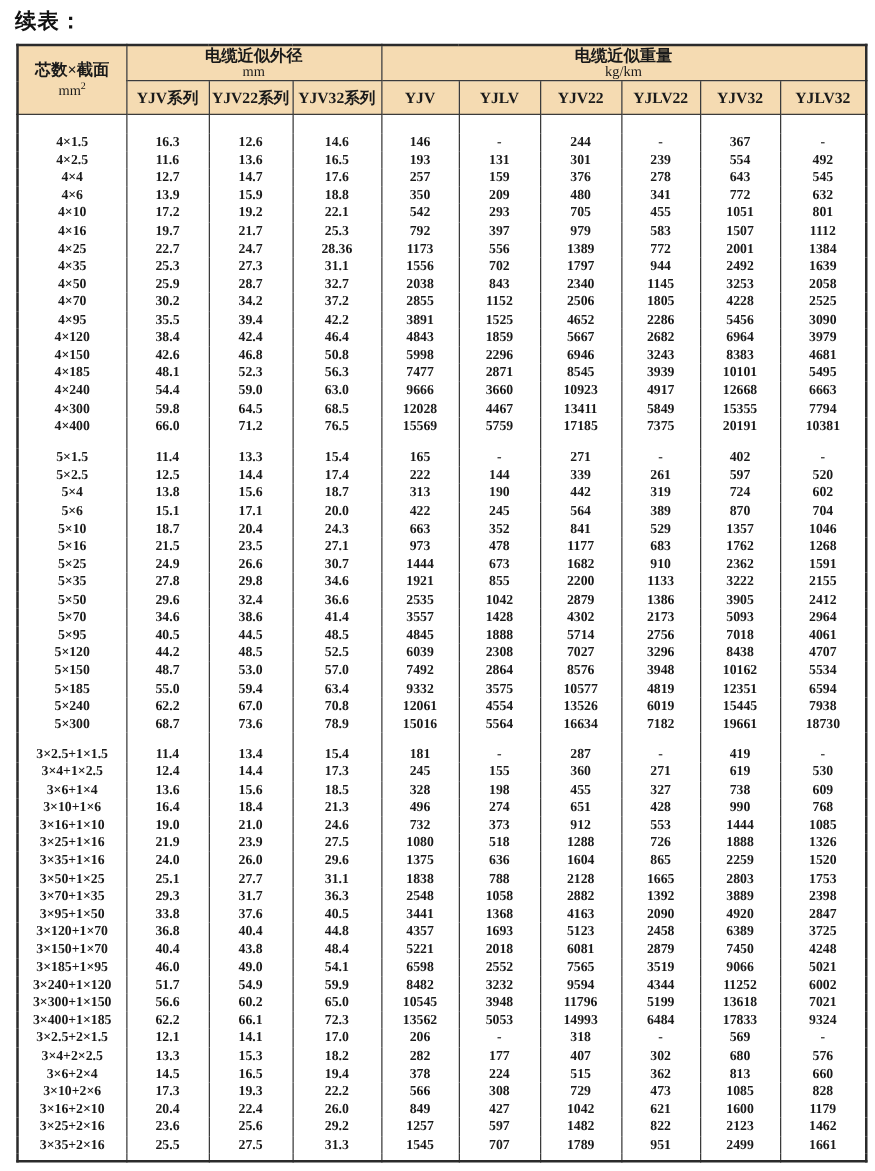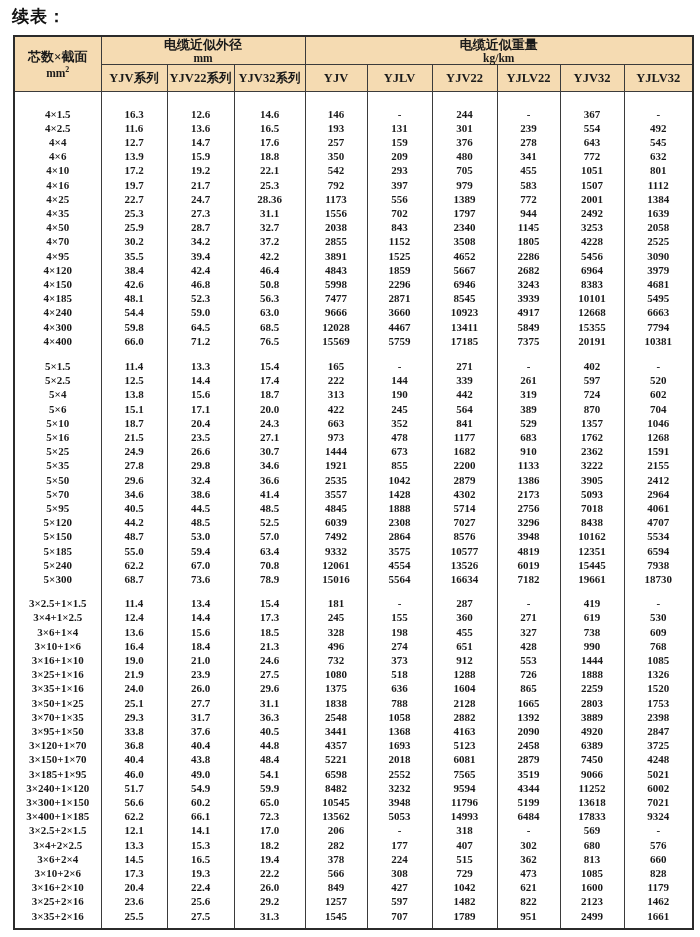--- a/index.html
+++ b/index.html
@@ -27,21 +27,21 @@
   .spec th {
     background:#f5dbb2;
     border:1px solid #3b3b3b;
     font-weight:bold;
     text-align:center;
     vertical-align:middle;
     padding:0;
     color:#1a1a1a;
   }
   .spec th .cn { font-size:13px; line-height:14px; display:block; }
-  .spec th .unit { font-size:11.5px; line-height:12px; display:block; font-weight:bold; }
+  .spec th .unit { font-size:11.5px; line-height:12px; display:block; font-weight:normal; }
   .spec th sup { font-size:8px; }
   .group-row th { height:27px; }
   .sub-row th { height:26px; font-size:12.5px;margin-left:40px; }
   .spec tbody td {
     border-left:1px solid #3b3b3b;
     border-right:1px solid #3b3b3b;
     border-top:none; border-bottom:none;
     text-align:center;
     vertical-align:middle;
     font-size:11px;
@@ -221,21 +221,21 @@
           <td>3253</td>
           <td>2058</td>
         </tr>
         <tr class="data-row">
           <td>4×70</td>
           <td>30.2</td>
           <td>34.2</td>
           <td>37.2</td>
           <td>2855</td>
           <td>1152</td>
-          <td>3508</td>
+          <td>2506</td>
           <td>1805</td>
           <td>4228</td>
           <td>2525</td>
         </tr>
         <tr class="data-row">
           <td>4×95</td>
           <td>35.5</td>
           <td>39.4</td>
           <td>42.2</td>
           <td>3891</td>

